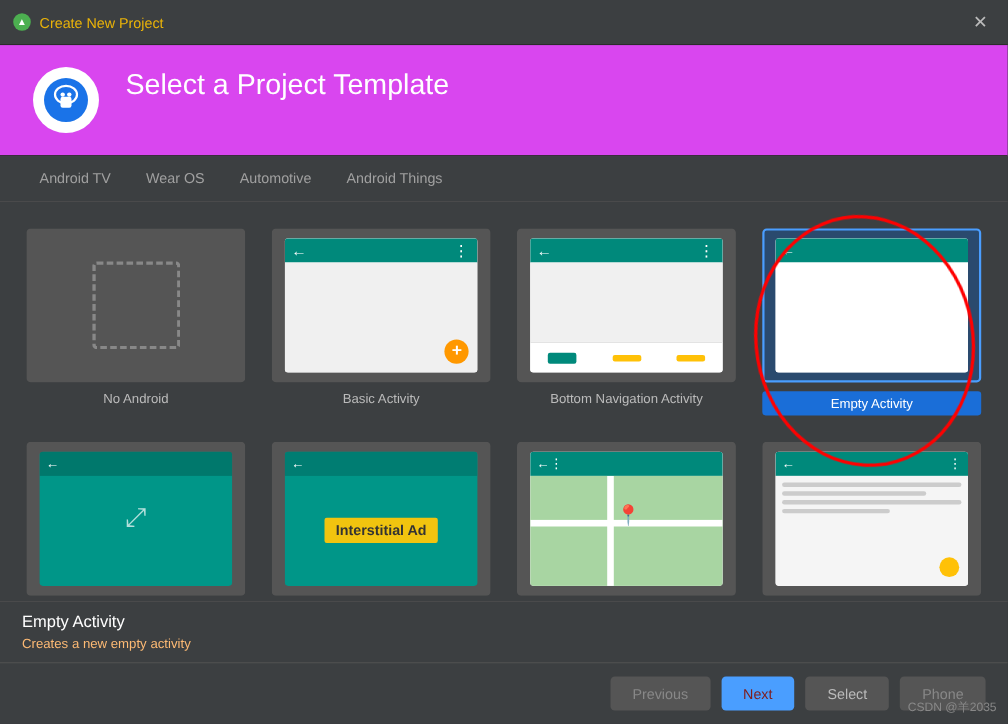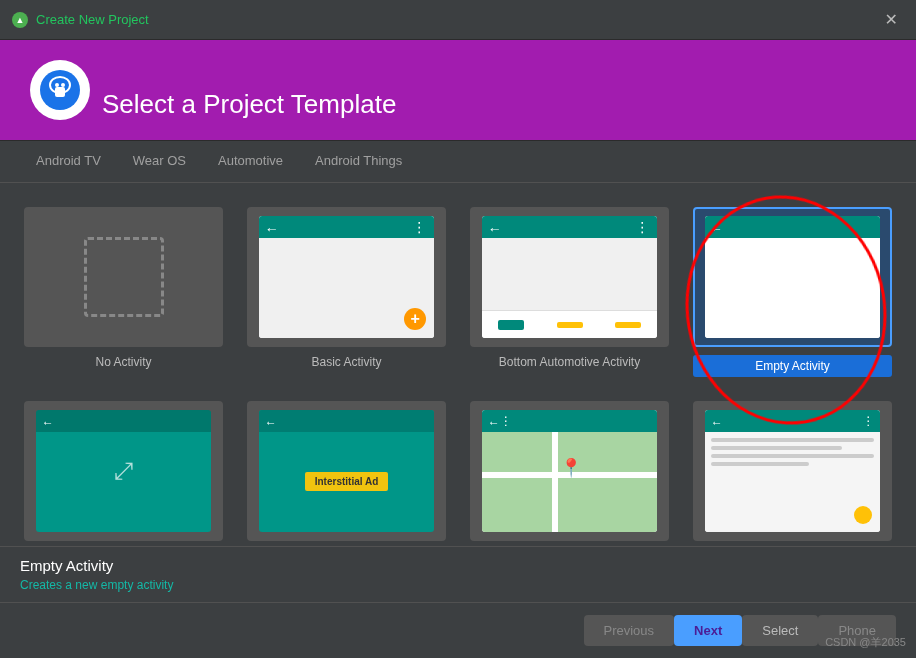--- a/index.html
+++ b/index.html
@@ -41,39 +41,39 @@
       height: 16px;
       background: #4caf50;
       border-radius: 50%;
       display: flex;
       align-items: center;
       justify-content: center;
       font-size: 10px;
     }
 
     .title-bar-text {
-      color: #22c55e;
+      color: #eab308;
       font-size: 13px;
     }
 
     .close-btn {
       color: #bbbbbb;
       font-size: 16px;
       cursor: pointer;
       background: none;
       border: none;
       padding: 2px 6px;
     }
 
     .header {
-      background: #a21caf;
+      background: #d946ef;
       padding: 20px 30px;
       display: flex;
-      align-items: flex-end;
-      gap: 12px;
+      align-items: flex-start;
+      gap: 24px;
       border-bottom: 1px solid #2b2b2b;
     }
 
     .header-logo {
       width: 60px;
       height: 60px;
       background: #ffffff;
       border-radius: 50%;
       display: flex;
       align-items: center;
@@ -284,21 +284,21 @@
       flex: 1;
       display: flex;
       align-items: center;
       justify-content: center;
     }
 
     .interstitial-badge {
       background: #f1c40f;
       color: #333;
       padding: 4px 10px;
-      font-size: 10px;
+      font-size: 13px;
       font-weight: bold;
       border-radius: 2px;
     }
 
     
     .map-preview {
       width: 90%;
       height: 90%;
       background: white;
       border-radius: 3px;
@@ -416,50 +416,51 @@
     }
 
     .info-title {
       color: #ffffff;
       font-size: 15px;
       font-weight: 500;
       margin-bottom: 4px;
     }
 
     .info-desc {
-      color: #14b8a6;
+      color: #fdba74;
       font-size: 12px;
     }
 
     .footer {
       background: #3c3f41;
       padding: 12px 20px;
       display: flex;
       justify-content: flex-end;
+      gap: 10px;
       border-top: 1px solid #515151;
       align-items: center;
     }
 
     .btn {
       padding: 8px 20px;
       border-radius: 4px;
       font-size: 13px;
       cursor: pointer;
       border: none;
     }
 
     .btn-secondary {
       background: #555555;
       color: #bbbbbb;
     }
 
     .btn-primary {
       background: #4a9eff;
-      color: #4c1d95;
-      font-weight: 700;
+      color: #7f1d1d;
+      font-weight: 400;
     }
 
     .btn-disabled {
       background: #555555;
       color: #888888;
       cursor: not-allowed;
     }
 
     
     .red-circle {
@@ -547,21 +548,21 @@
     <div class="tab">Android Things</div>
   </div>
 
   <div class="content">
     <div class="templates-grid">
 
       <div class="template-card">
         <div class="template-preview">
           <div class="no-activity-preview"></div>
         </div>
-        <span class="template-label">No Activity</span>
+        <span class="template-label">No Android</span>
       </div>
 
       <div class="template-card">
         <div class="template-preview">
           <div class="mock-phone">
             <div class="mock-phone-bar">
               <span class="mock-phone-bar-arrow">←</span>
               <span class="mock-phone-bar-dots">⋮</span>
             </div>
             <div class="mock-phone-body">
@@ -580,21 +581,21 @@
               <span class="mock-phone-bar-dots">⋮</span>
             </div>
             <div class="mock-phone-body"></div>
             <div class="mock-bottom-nav">
               <div class="mock-bottom-nav-dot active"></div>
               <div class="mock-bottom-nav-dot"></div>
               <div class="mock-bottom-nav-dot"></div>
             </div>
           </div>
         </div>
-        <span class="template-label">Bottom Automotive Activity</span>
+        <span class="template-label">Bottom Navigation Activity</span>
       </div>
 
       <div class="template-card selected">
         <div class="template-preview" style="border-color:#4a9eff; background:#2a4a6e;">
           <div class="empty-preview">
             <div class="empty-bar">
               <span style="color:white;font-size:12px;">←</span>
             </div>
             <div class="empty-body"></div>
           </div>

